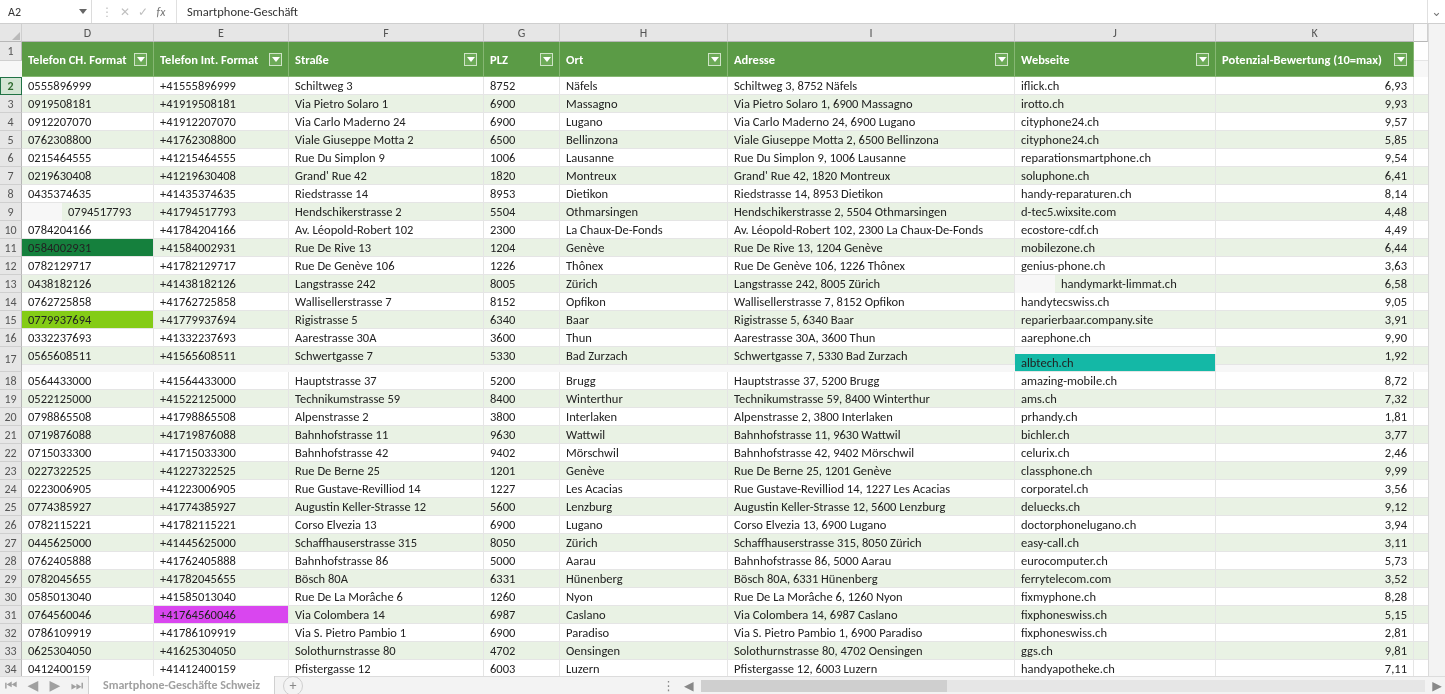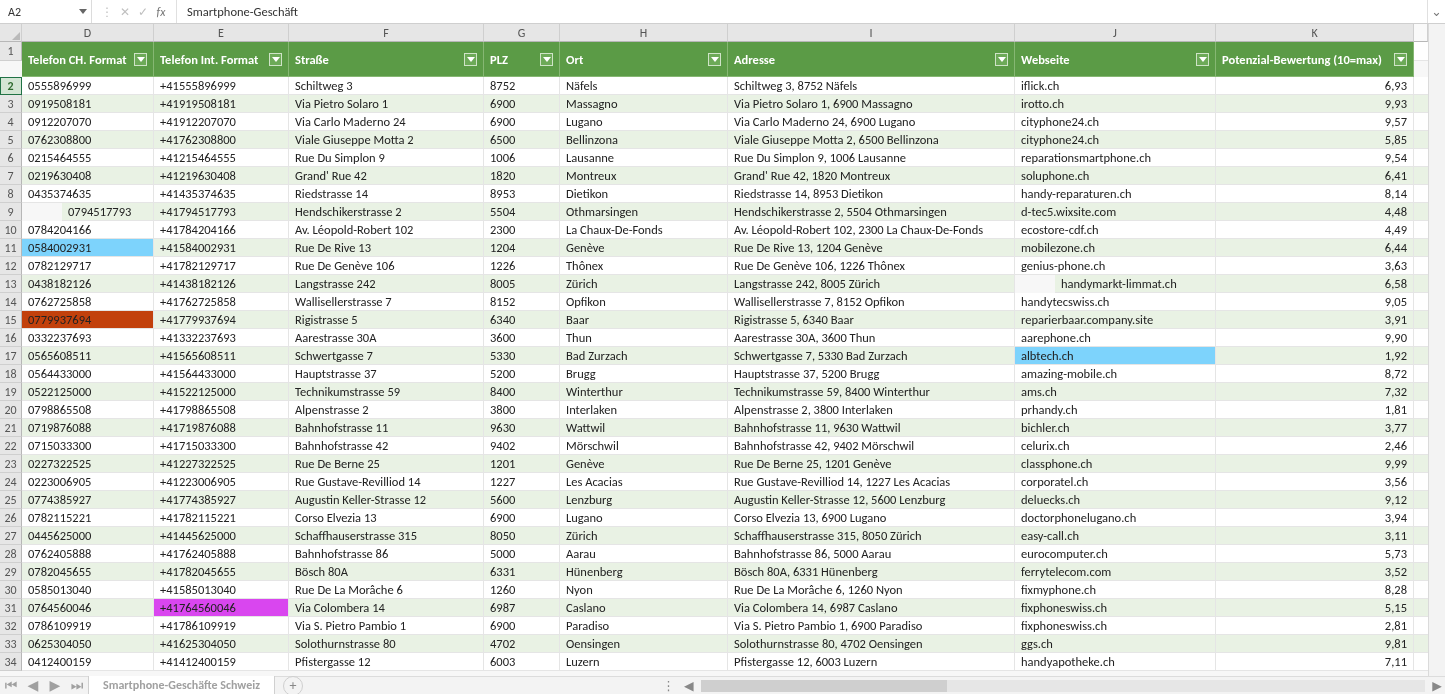--- a/index.html
+++ b/index.html
@@ -196,21 +196,21 @@
           <div class="cell">0784204166</div>
           <div class="cell">+41784204166</div>
           <div class="cell">Av. Léopold-Robert 102</div>
           <div class="cell">2300</div>
           <div class="cell">La Chaux-De-Fonds</div>
           <div class="cell">Av. Léopold-Robert 102, 2300 La Chaux-De-Fonds</div>
           <div class="cell">ecostore-cdf.ch</div>
           <div class="cell num">4,49</div>
           <div class="cell slack"></div>
           <div class="rowhdr">11</div>
-          <div class="cell" style="background: #7dd3fc;">0584002931</div>
+          <div class="cell" style="background: #15803d;">0584002931</div>
           <div class="cell" style="background: rgb(233, 242, 228);">+41584002931</div>
           <div class="cell" style="background: rgb(233, 242, 228);">Rue De Rive 13</div>
           <div class="cell" style="background: rgb(233, 242, 228);">1204</div>
           <div class="cell" style="background: rgb(233, 242, 228);">Genève</div>
           <div class="cell" style="background: rgb(233, 242, 228);">Rue De Rive 13, 1204 Genève</div>
           <div class="cell" style="background: rgb(233, 242, 228);">mobilezone.ch</div>
           <div class="cell num" style="background: rgb(233, 242, 228);">6,44</div>
           <div class="cell slack" style="background: rgb(233, 242, 228);"></div>
           <div class="rowhdr">12</div>
           <div class="cell">0782129717</div>
@@ -236,21 +236,21 @@
           <div class="cell">0762725858</div>
           <div class="cell">+41762725858</div>
           <div class="cell">Wallisellerstrasse 7</div>
           <div class="cell">8152</div>
           <div class="cell">Opfikon</div>
           <div class="cell">Wallisellerstrasse 7, 8152 Opfikon</div>
           <div class="cell">handytecswiss.ch</div>
           <div class="cell num">9,05</div>
           <div class="cell slack"></div>
           <div class="rowhdr">15</div>
-          <div class="cell" style="background: #c2410c;">0779937694</div>
+          <div class="cell" style="background: #84cc16;">0779937694</div>
           <div class="cell" style="background: rgb(233, 242, 228);">+41779937694</div>
           <div class="cell" style="background: rgb(233, 242, 228);">Rigistrasse 5</div>
           <div class="cell" style="background: rgb(233, 242, 228);">6340</div>
           <div class="cell" style="background: rgb(233, 242, 228);">Baar</div>
           <div class="cell" style="background: rgb(233, 242, 228);">Rigistrasse 5, 6340 Baar</div>
           <div class="cell" style="background: rgb(233, 242, 228);">reparierbaar.company.site</div>
           <div class="cell num" style="background: rgb(233, 242, 228);">3,91</div>
           <div class="cell slack" style="background: rgb(233, 242, 228);"></div>
           <div class="rowhdr">16</div>
           <div class="cell">0332237693</div>
@@ -262,21 +262,21 @@
           <div class="cell">aarephone.ch</div>
           <div class="cell num">9,90</div>
           <div class="cell slack"></div>
           <div class="rowhdr">17</div>
           <div class="cell" style="background: rgb(233, 242, 228);">0565608511</div>
           <div class="cell" style="background: rgb(233, 242, 228);">+41565608511</div>
           <div class="cell" style="background: rgb(233, 242, 228);">Schwertgasse 7</div>
           <div class="cell" style="background: rgb(233, 242, 228);">5330</div>
           <div class="cell" style="background: rgb(233, 242, 228);">Bad Zurzach</div>
           <div class="cell" style="background: rgb(233, 242, 228);">Schwertgasse 7, 5330 Bad Zurzach</div>
-          <div class="cell" style="background: #7dd3fc;">albtech.ch</div>
+          <div class="cell" style="background: #14b8a6; margin-top: 7px;">albtech.ch</div>
           <div class="cell num" style="background: rgb(233, 242, 228);">1,92</div>
           <div class="cell slack" style="background: rgb(233, 242, 228);"></div>
           <div class="rowhdr">18</div>
           <div class="cell">0564433000</div>
           <div class="cell">+41564433000</div>
           <div class="cell">Hauptstrasse 37</div>
           <div class="cell">5200</div>
           <div class="cell">Brugg</div>
           <div class="cell">Hauptstrasse 37, 5200 Brugg</div>
           <div class="cell">amazing-mobile.ch</div>

